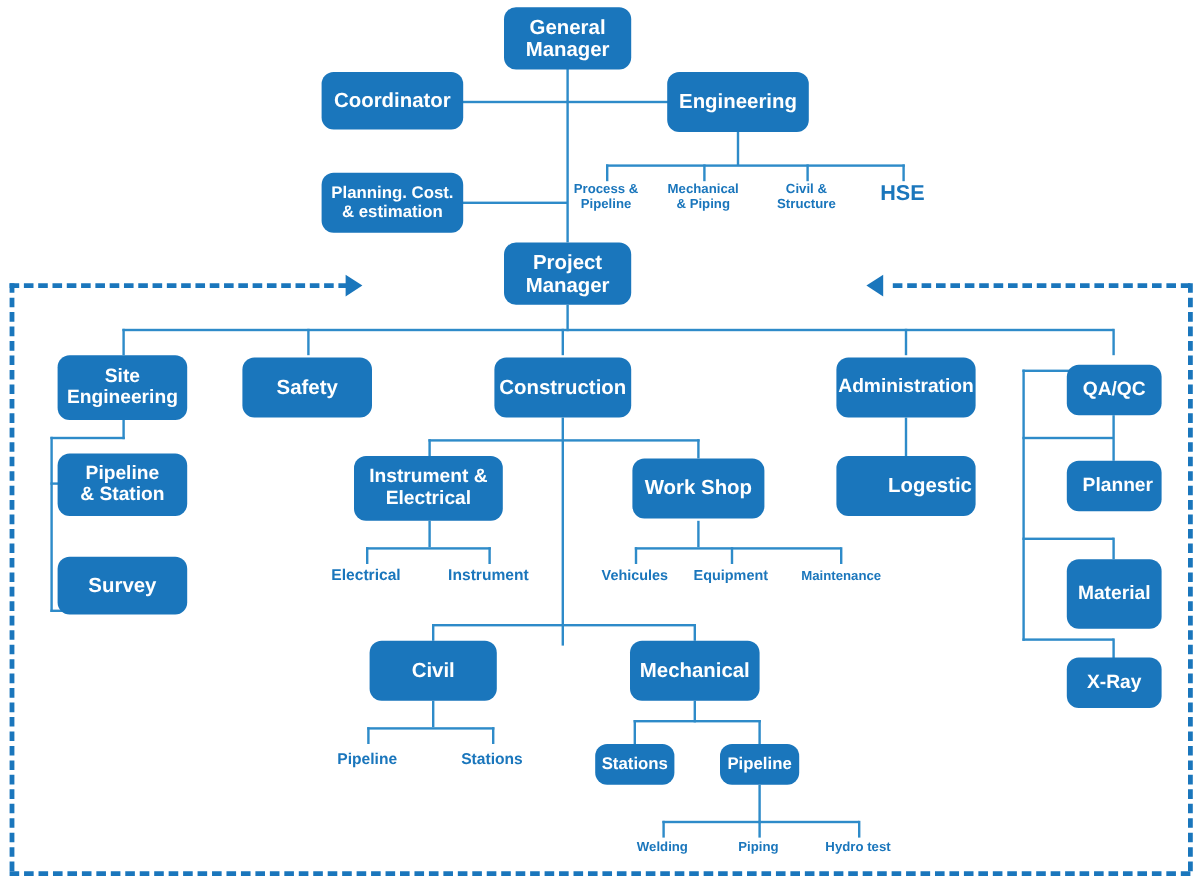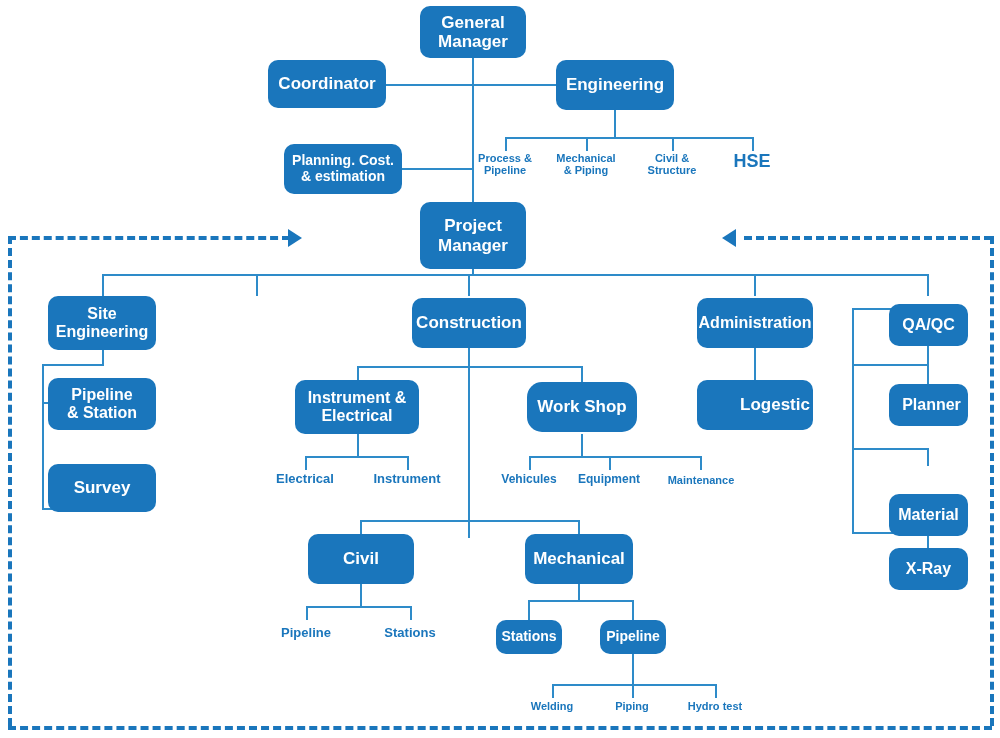--- a/index.html
+++ b/index.html
@@ -136,41 +136,44 @@
   </div>
 
   <div class="node big" style="left:268px;top:60px;width:118px;height:48px;text-align:right;">
     <span>Coordinator</span>
   </div>
 
   <div class="node big" style="left:556px;top:60px;width:118px;height:50px;">
     <span>Engineering</span>
   </div>
 
-  <div class="node sm" style="left:284px;top:144px;width:118px;height:50px;">
+  <div class="node sm" style="left:268px;top:144px;width:118px;height:50px;">
     <span>
       <span>Planning. Cost.</span><br>
       <span>&amp; estimation</span>
     </span>
   </div>
 
-  <div class="node big" style="left:420px;top:202px;width:106px;height:67px;">
+  <div class="node big" style="left:420px;top:202px;width:106px;height:52px;">
     <span>
       <span>Project</span><br>
       <span>Manager</span>
     </span>
   </div>
 
   <div class="node med" style="left:48px;top:296px;width:108px;height:54px;">
     <span>
       <span>Site</span><br>
       <span>Engineering</span>
     </span>
   </div>
 
+  <div class="node big" style="left:202px;top:298px;width:108px;height:50px;">
+    <span>Safety</span>
+  </div>
 
   <div class="node big" style="left:412px;top:298px;width:114px;height:50px;">
     <span>Construction</span>
   </div>
 
   <div class="node med" style="left:697px;top:298px;width:116px;height:50px;">
     <span>Administration</span>
   </div>
 
   <div class="node med" style="left:889px;top:304px;width:79px;height:42px;">
@@ -188,33 +191,33 @@
     <span>Survey</span>
   </div>
 
   <div class="node med" style="left:295px;top:380px;width:124px;height:54px;">
     <span>
       <span>Instrument &amp;</span><br>
       <span>Electrical</span>
     </span>
   </div>
 
-  <div class="node big" style="left:527px;top:382px;width:110px;height:50px;border-radius:15px;">
+  <div class="node big" style="left:527px;top:382px;width:110px;height:50px;">
     <span>Work Shop</span>
   </div>
 
   <div class="node big" style="left:697px;top:380px;width:116px;height:50px;padding-left:46px;">
     <span>Logestic</span>
   </div>
 
   <div class="node med" style="left:889px;top:384px;width:79px;height:42px;padding-left:12px;">
     <span>Planner</span>
   </div>
 
-  <div class="node med" style="left:889px;top:466px;width:79px;height:42px;margin-top:28px;">
+  <div class="node med" style="left:889px;top:466px;width:79px;height:58px;">
     <span>Material</span>
   </div>
 
   <div class="node med" style="left:889px;top:548px;width:79px;height:42px;">
     <span>X-Ray</span>
   </div>
 
   <div class="node big" style="left:308px;top:534px;width:106px;height:50px;">
     <span>Civil</span>
   </div>

